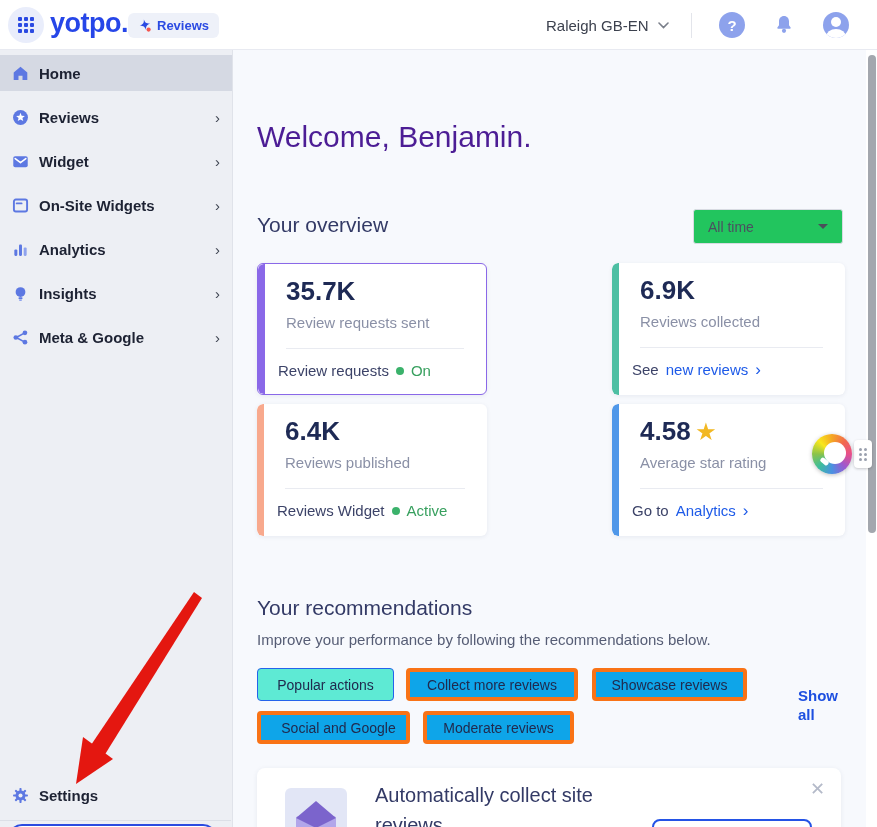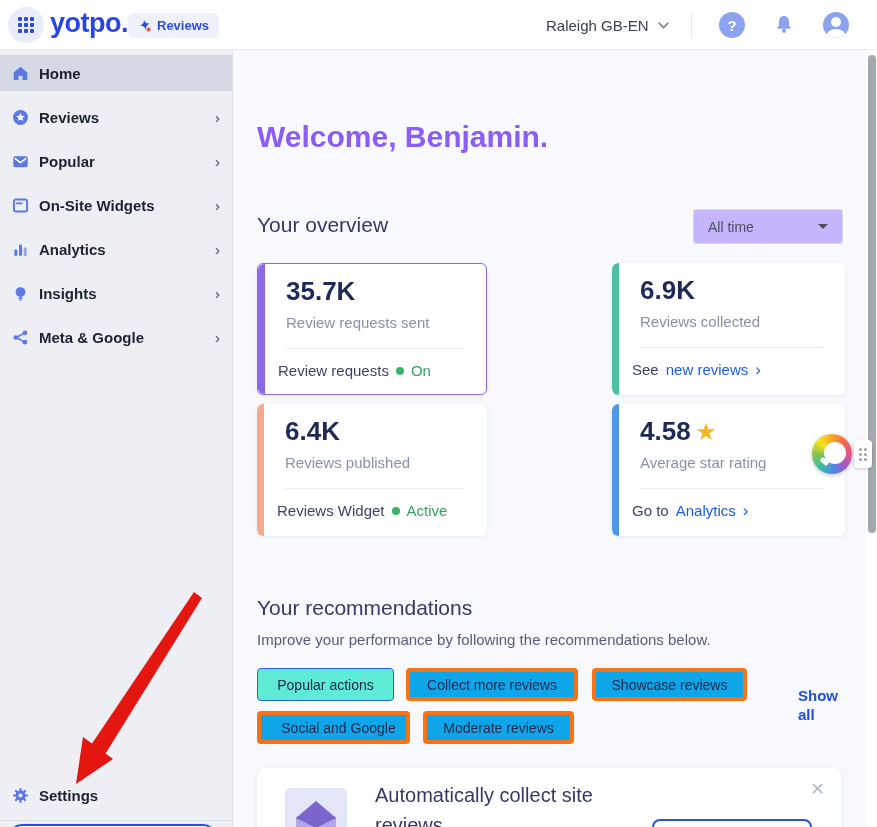--- a/index.html
+++ b/index.html
@@ -31,24 +31,24 @@
   .nav-item.active { background:#d5d9e3; }
   .nav-icon { width:17px; height:17px; flex:0 0 17px; display:flex; align-items:center; justify-content:center; }
   .nav-label { margin-left:10px; font-size:15px; font-weight:700; color:#1d2233; }
   .nav-chevron { margin-left:auto; font-size:15px; color:#3f4552; line-height:1; }
   .settings-item { position:absolute; left:0; right:0; top:727px; height:36px; display:flex; align-items:center; padding:0 12px; cursor:pointer; }
   .sb-divider { position:absolute; left:0; right:1px; top:770px; height:1px; background:#dcdfe7; }
   .sb-pill { position:absolute; left:8px; top:774px; width:209px; height:28px; border:2px solid #2b4be0; border-radius:14px; background:#fff; cursor:pointer; }
 
   
   .main { position:absolute; top:50px; left:233px; right:0; bottom:0; background:#f7f9fd; }
-  .welcome { position:absolute; left:24px; top:70px; font-size:30px; font-weight:700; color:#8b5cf6; }
+  .welcome { position:absolute; left:24px; top:70px; font-size:30px; font-weight:400; color:#4c1d95; }
   .section-title { position:absolute; font-size:21px; font-weight:500; color:#333a66; }
   .overview-title { left:24px; top:163px; }
-  .time-filter { position:absolute; left:460px; top:159px; width:150px; height:35px; background:#c4b5fd; border:1px solid #d8dbe2; border-radius:3px; display:flex; align-items:center; padding:0 14px; cursor:pointer; }
+  .time-filter { position:absolute; left:460px; top:159px; width:150px; height:35px; background:#22c55e; border:1px solid #d8dbe2; border-radius:3px; display:flex; align-items:center; padding:0 14px; cursor:pointer; }
   .time-filter-label { font-size:14px; color:#4b5060; }
   .caret-down { margin-left:auto; width:0; height:0; border-left:5px solid transparent; border-right:5px solid transparent; border-top:5px solid #4a4f5a; }
 
   .stat-card { position:absolute; width:230px; height:132px; background:#fff; border-radius:6px; box-shadow:0 1px 4px rgba(40,50,90,0.08); overflow:hidden; }
   .stat-card.highlight { border:1px solid #8a68e8; width:230px; }
   .card-a { left:24px;  top:213px; }
   .card-b { left:379px; top:213px; width:233px; }
   .card-c { left:24px;  top:354px; }
   .card-d { left:379px; top:354px; width:233px; }
   .accent { position:absolute; left:0; top:0; bottom:0; width:7px; border-radius:6px 0 0 6px; }
@@ -162,21 +162,21 @@
     <span class="nav-chevron">›</span>
   </div>
 
   <div class="nav-item">
     <span class="nav-icon">
       <svg width="17" height="17" viewBox="0 0 16 16">
           <rect x="1.2" y="3" width="13.6" height="10.4" rx="1.8" fill="#5d78e2"></rect>
           <path d="M3 5.2 L8 9 L13 5.2" fill="none" stroke="#fff" stroke-width="1.5" stroke-linecap="round" stroke-linejoin="round"></path>
         </svg>
     </span>
-    <span class="nav-label">Popular</span>
+    <span class="nav-label">Widget</span>
     <span class="nav-chevron">›</span>
   </div>
 
   <div class="nav-item">
     <span class="nav-icon">
       <svg width="17" height="17" viewBox="0 0 16 16">
           <rect x="1.8" y="2.4" width="12.4" height="11.2" rx="1.8" fill="none" stroke="#5d78e2" stroke-width="1.8"></rect>
           <line x1="4.4" y1="6" x2="9" y2="6" stroke="#5d78e2" stroke-width="1.8" stroke-linecap="round"></line>
         </svg>
     </span>

